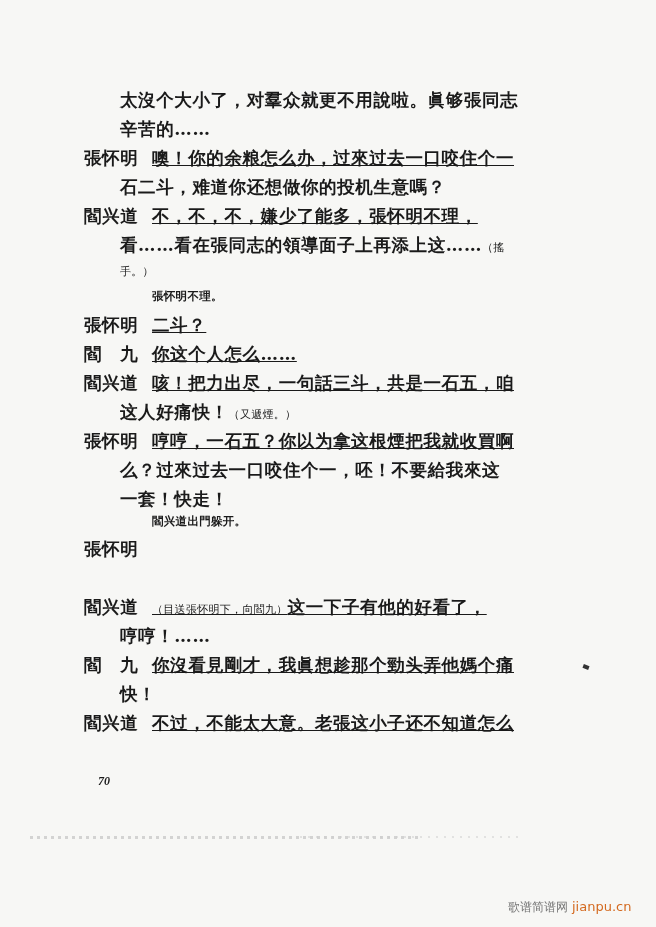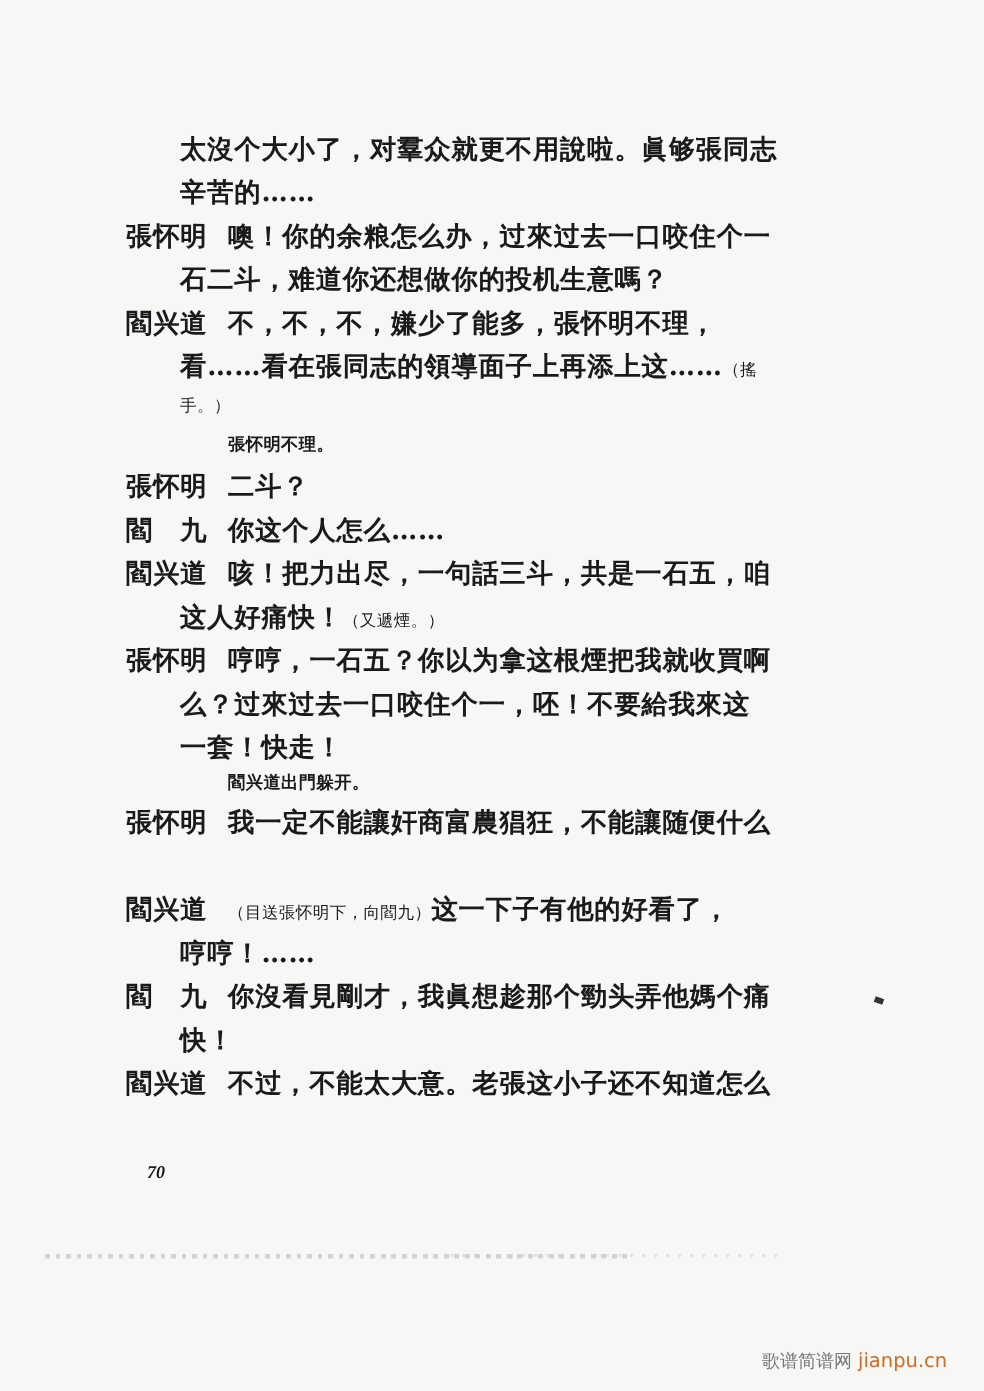--- a/index.html
+++ b/index.html
@@ -13,21 +13,21 @@
   .page { position: absolute; left: 0; top: 0; width: 540px; height: 927px; }
   .line {
     position: absolute;
     white-space: nowrap;
     font-size: 17.5px;
     line-height: 22px;
     letter-spacing: 0.6px;
     font-weight: bold;
   }
   .speaker { left: 84px; }
-  .dialog { left: 152px; }
+  .dialog { left: 152px; text-decoration: underline; }
   .cont { left: 120px; }
   .stage-inline { font-size: 11px; font-weight: normal; letter-spacing: 0.3px; }
   .stage-block {
     position: absolute; left: 152px;
     font-size: 11.5px; font-weight: bold; letter-spacing: 0.3px;
     white-space: nowrap;
   }
   .page-number {
     position: absolute; left: 98px; top: 774px;
     font-family: "Liberation Serif", serif;
@@ -98,21 +98,20 @@
   <div class="line speaker" style="top:430px">張怀明</div>
   <div class="line dialog" style="top:430px">哼哼，一石五？你以为拿这根煙把我就收買啊</div>
 
   <div class="line cont" style="top:459px">么？过來过去一口咬住个一，呸！不要給我來这</div>
 
   <div class="line cont" style="top:488px">一套！快走！</div>
 
   <div class="stage-block" style="top:514px">閻兴道出門躲开。</div>
 
   <div class="line speaker" style="top:538px">張怀明</div>
-  <div class="line dialog" style="top:538px">我一定不能讓奸商富農猖狂，不能讓随便什么</div>
 
 
   <div class="line speaker" style="top:596px">閻兴道</div>
   <div class="line dialog" style="top:596px">
     <span class="stage-inline">（目送張怀明下，向閻九）</span><span>这一下子有他的好看了，</span>
   </div>
 
   <div class="line cont" style="top:625px">哼哼！……</div>
 
   <div class="line speaker" style="top:654px">閻　九</div>

